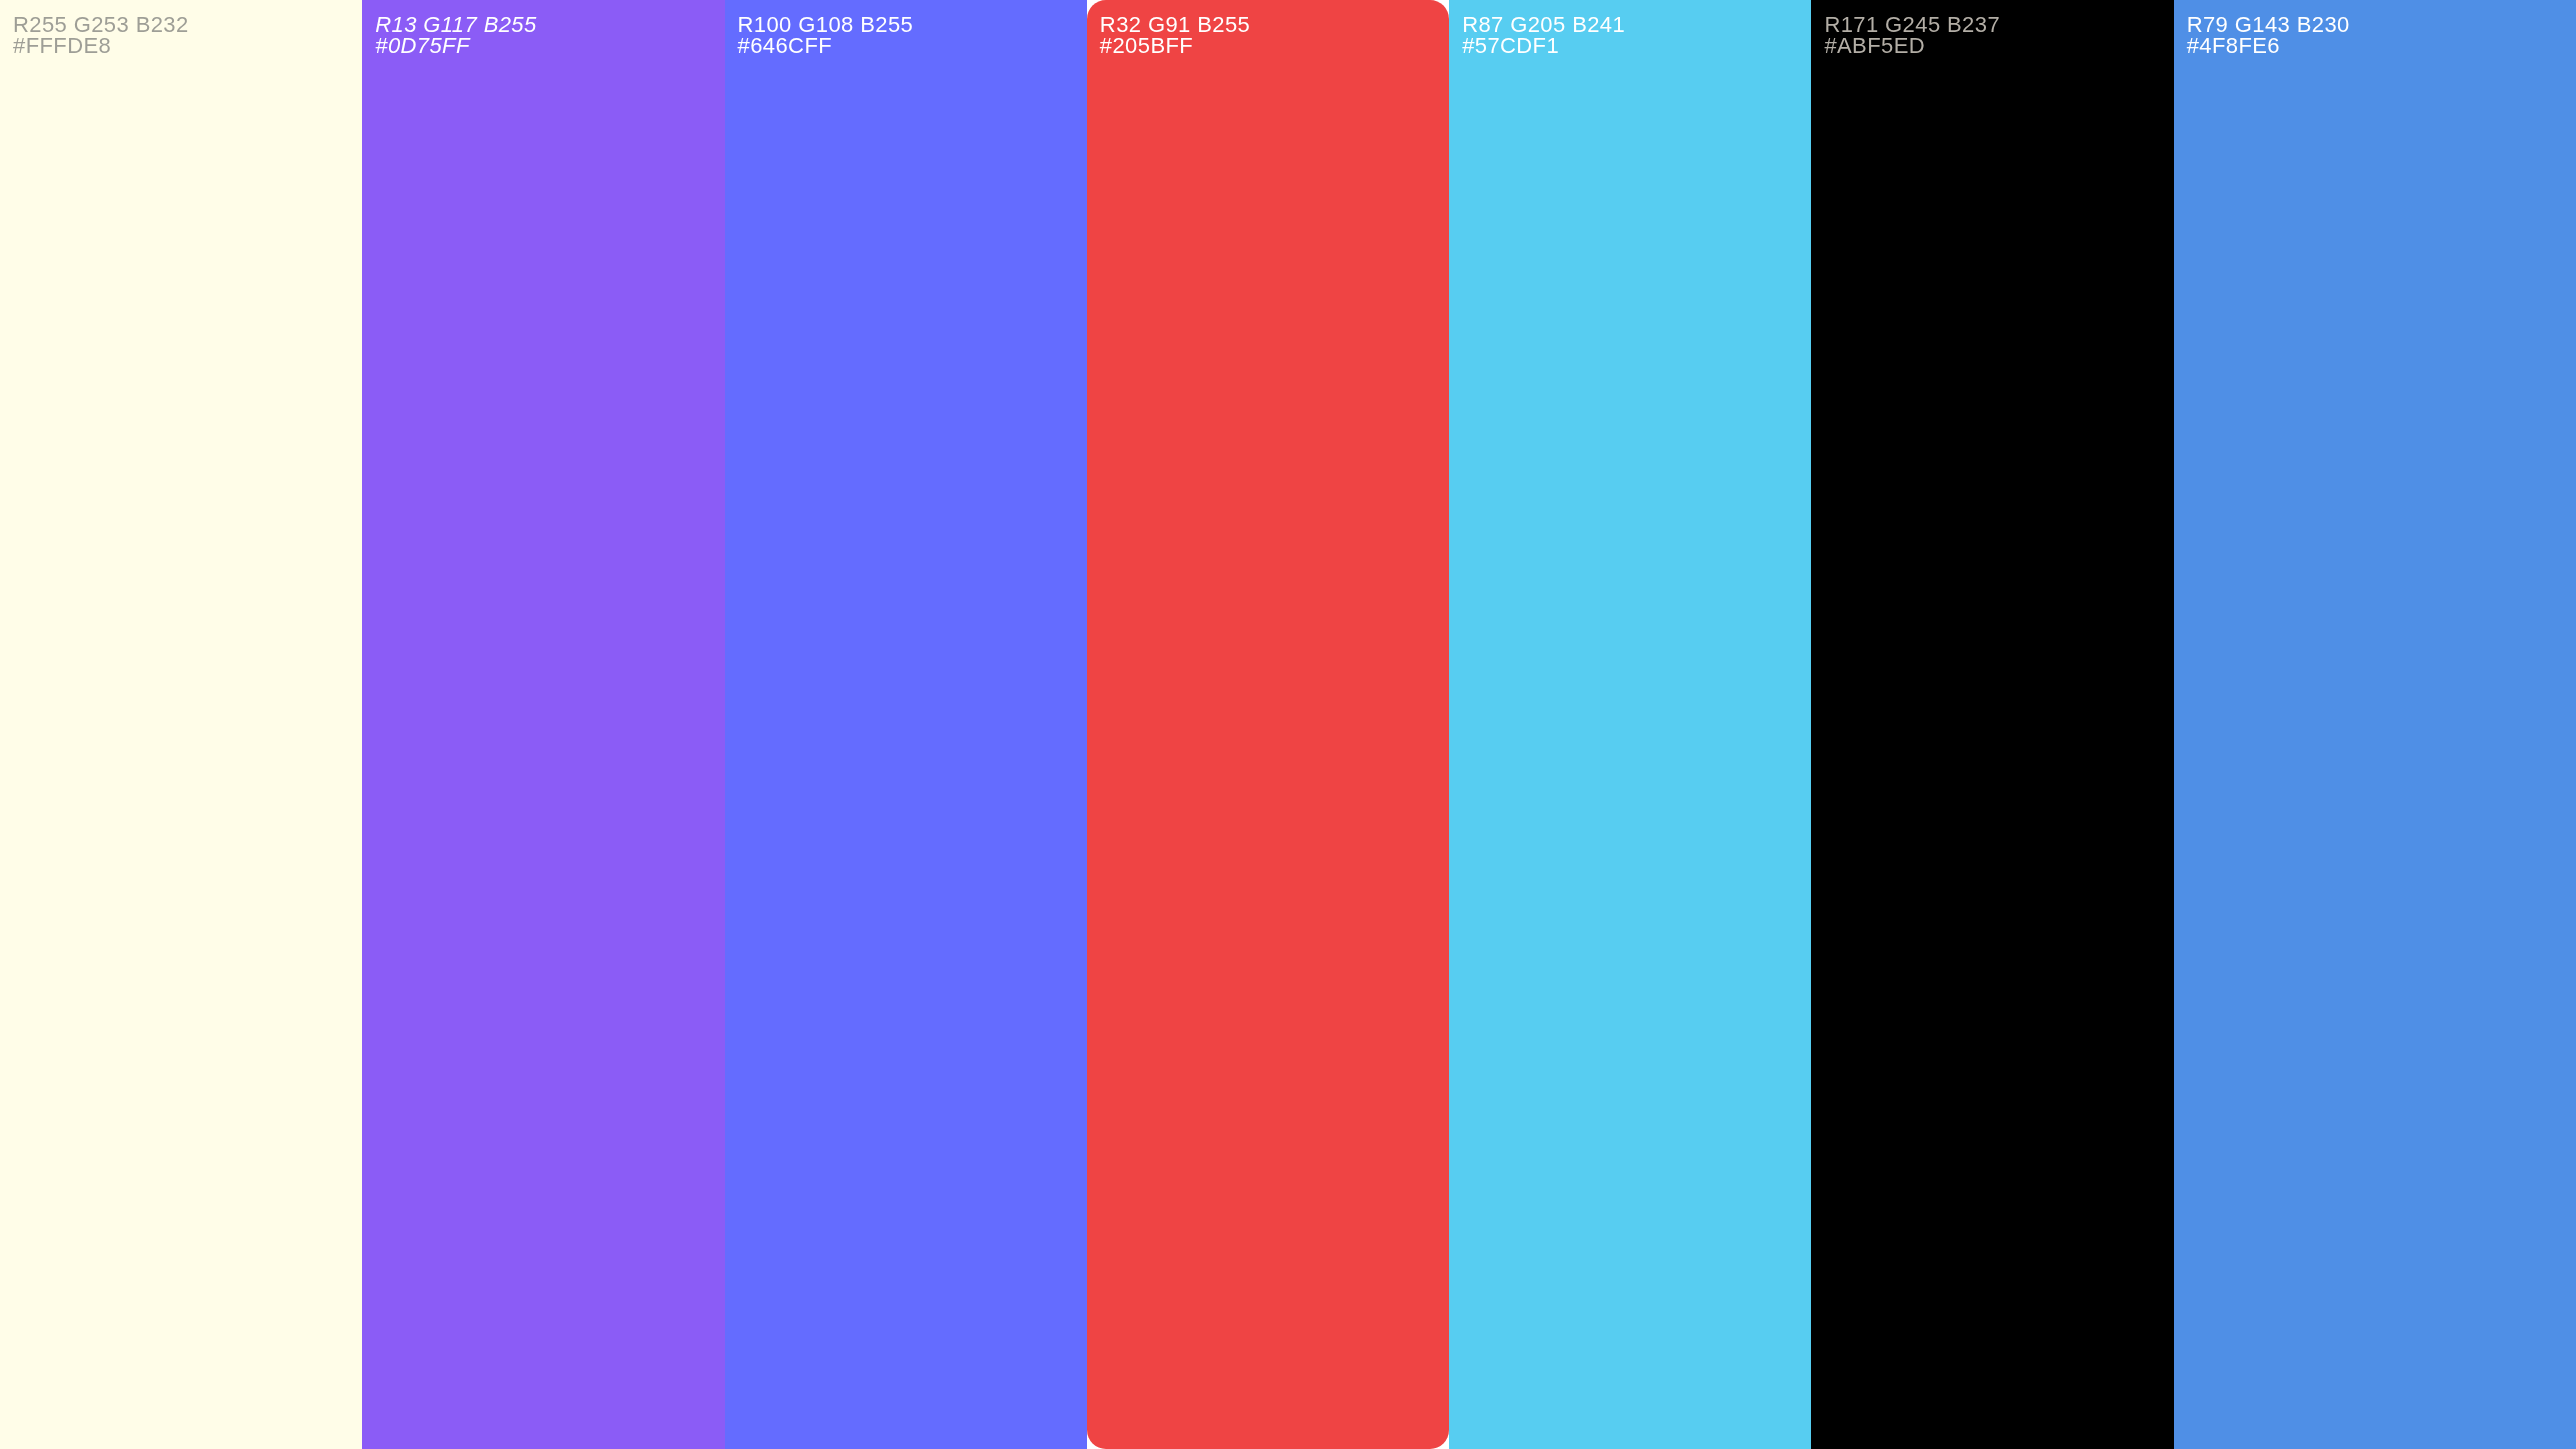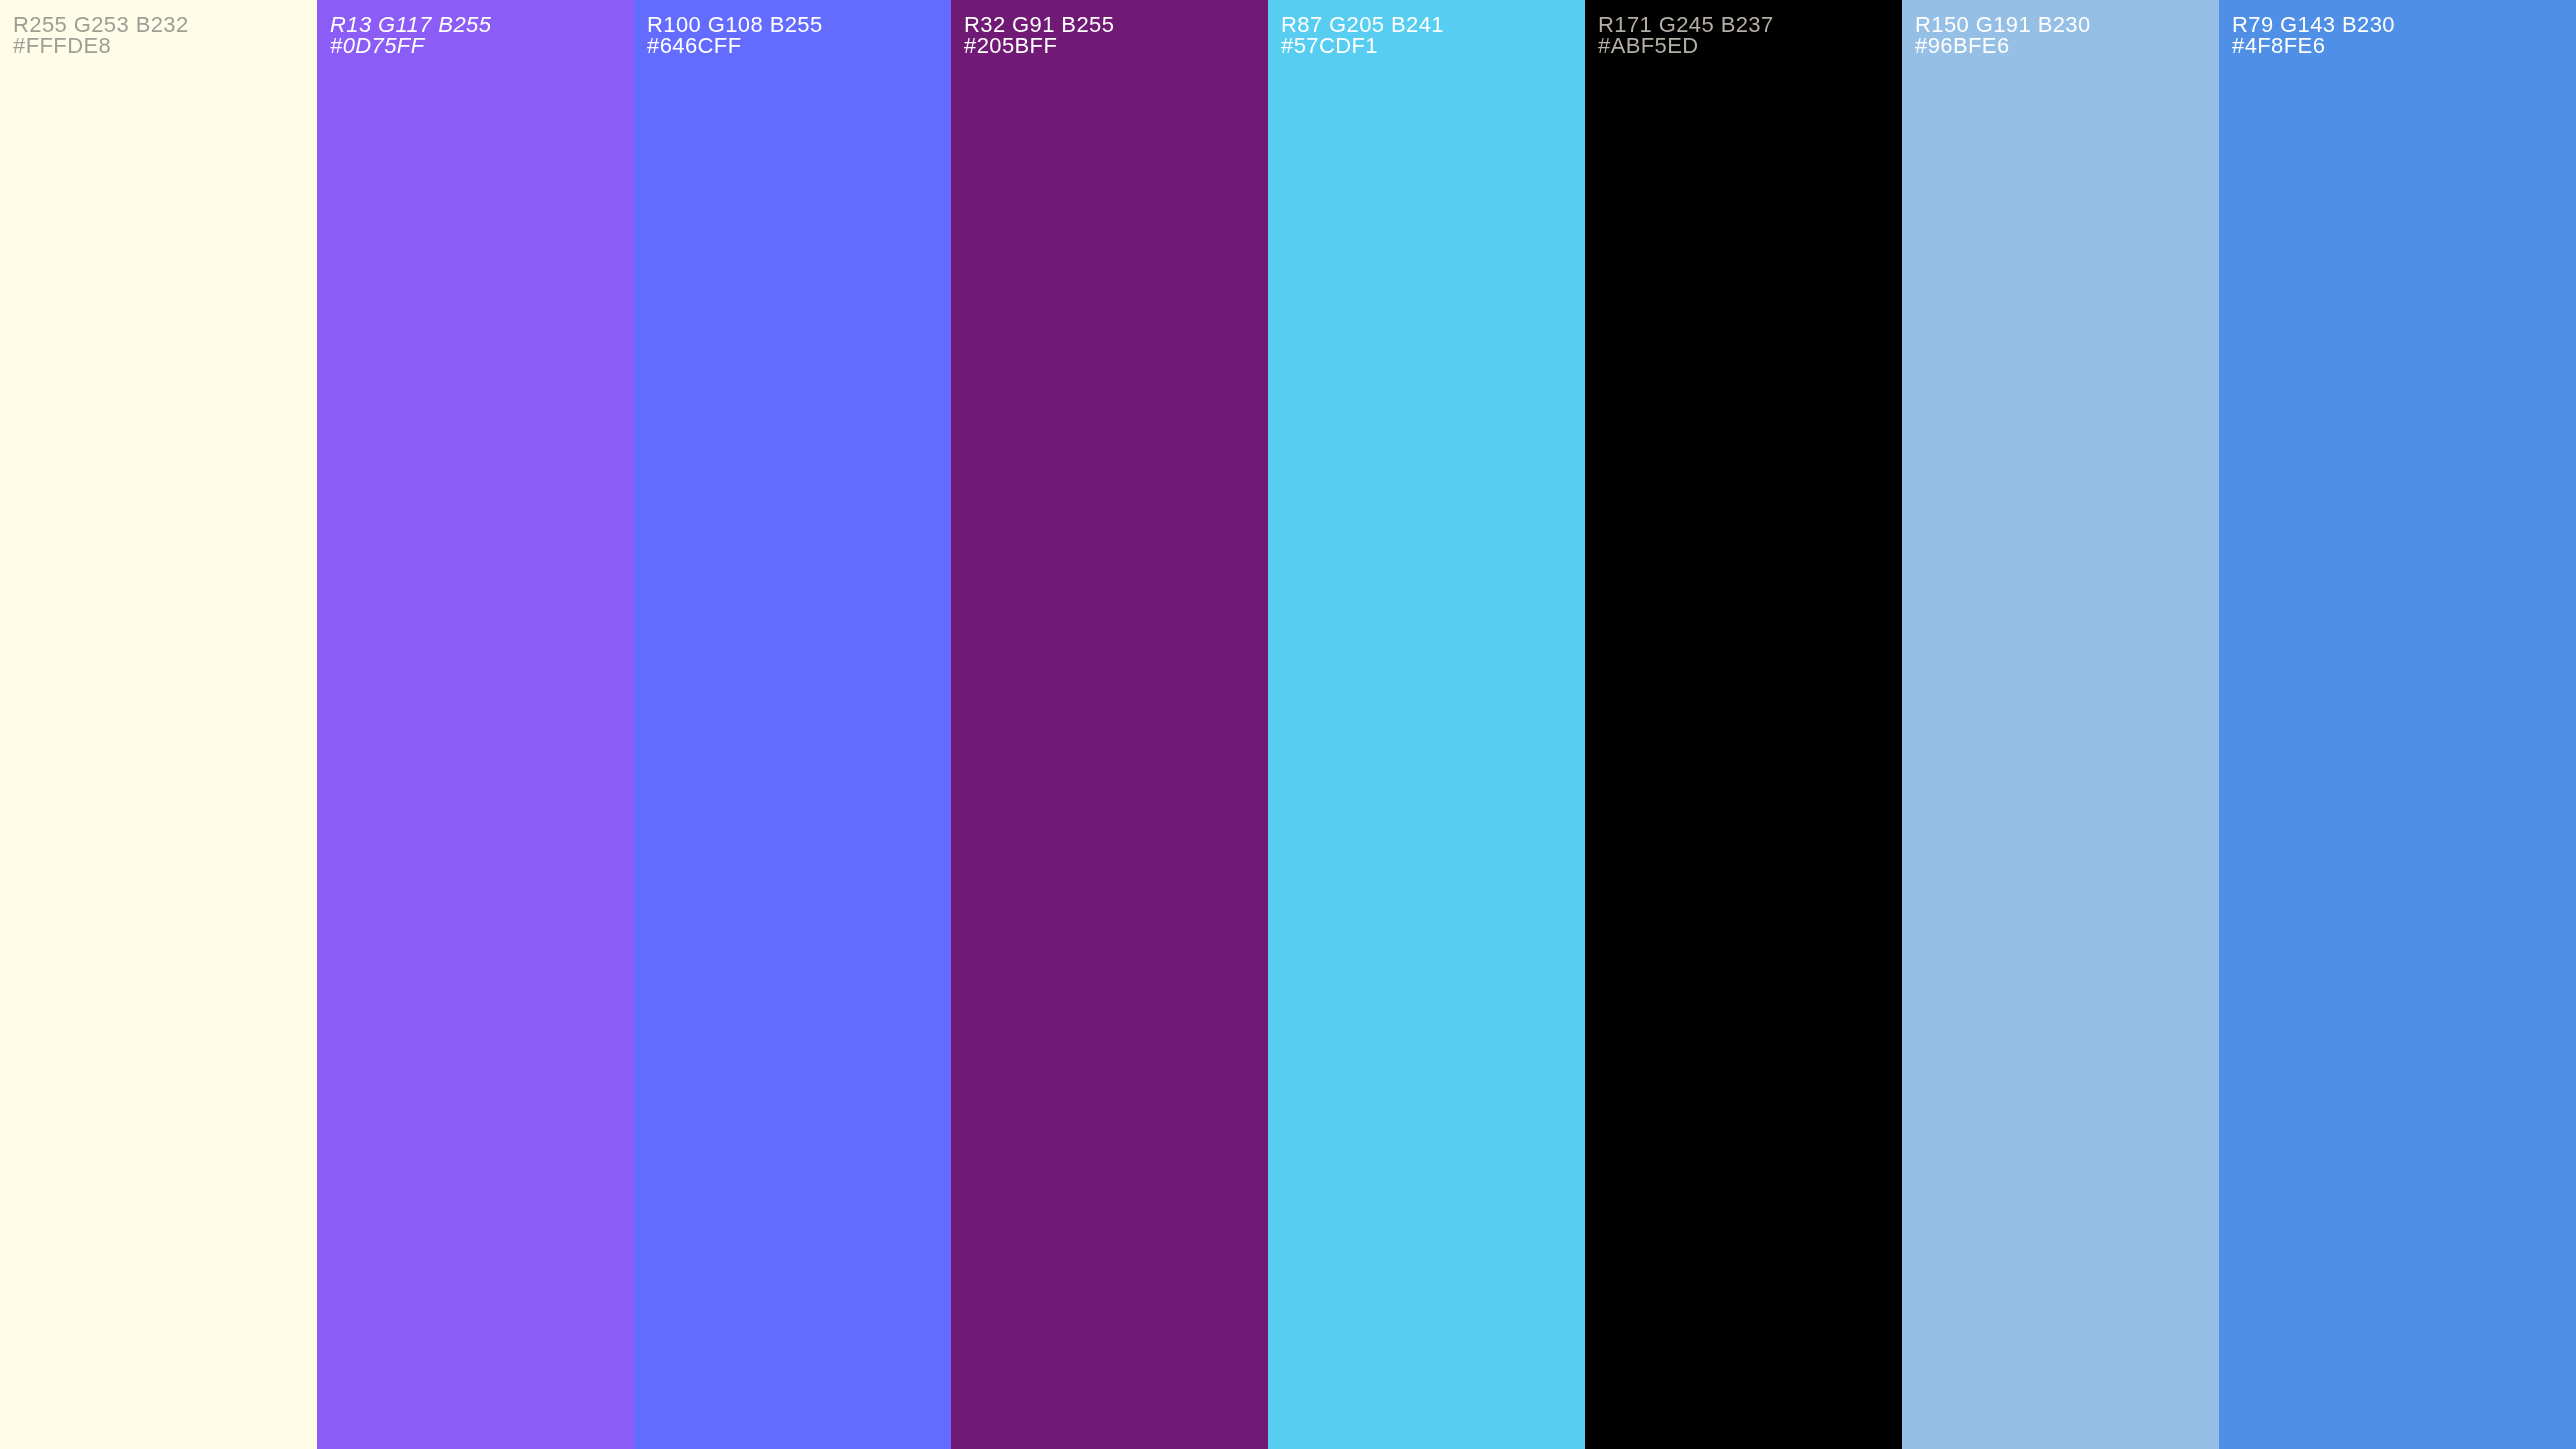--- a/index.html
+++ b/index.html
@@ -63,44 +63,38 @@
         <span class="swatch-rgb">R13 G117 B255</span>
         <span class="swatch-hex">#0D75FF</span>
       </div>
     </div>
     <div class="swatch" style="background: rgb(100, 108, 255);">
       <div class="swatch-labels" style="color: rgb(255, 255, 255);">
         <span class="swatch-rgb">R100 G108 B255</span>
         <span class="swatch-hex">#646CFF</span>
       </div>
     </div>
-    <div class="swatch" style="background: #701a75;">
+    <div class="swatch" style="background: #ef4444; border-radius: 19px;">
       <div class="swatch-labels" style="color: rgb(255, 255, 255);">
         <span class="swatch-rgb">R32 G91 B255</span>
         <span class="swatch-hex">#205BFF</span>
       </div>
     </div>
     <div class="swatch" style="background: rgb(87, 205, 241);">
       <div class="swatch-labels" style="color: rgb(255, 255, 255);">
         <span class="swatch-rgb">R87 G205 B241</span>
         <span class="swatch-hex">#57CDF1</span>
       </div>
     </div>
     <div class="swatch" style="background: #000000;">
       <div class="swatch-labels" style="color: rgb(179, 174, 166);">
         <span class="swatch-rgb">R171 G245 B237</span>
         <span class="swatch-hex">#ABF5ED</span>
       </div>
     </div>
-    <div class="swatch" style="background: rgb(150, 191, 230);">
-      <div class="swatch-labels" style="color: rgb(255, 255, 255);">
-        <span class="swatch-rgb">R150 G191 B230</span>
-        <span class="swatch-hex">#96BFE6</span>
-      </div>
-    </div>
     <div class="swatch" style="background: rgb(79, 143, 230); padding-left: 40px;">
       <div class="swatch-labels" style="color: rgb(255, 255, 255);">
         <span class="swatch-rgb">R79 G143 B230</span>
         <span class="swatch-hex">#4F8FE6</span>
       </div>
     </div>
   </div>
 
 
 </body></html>

